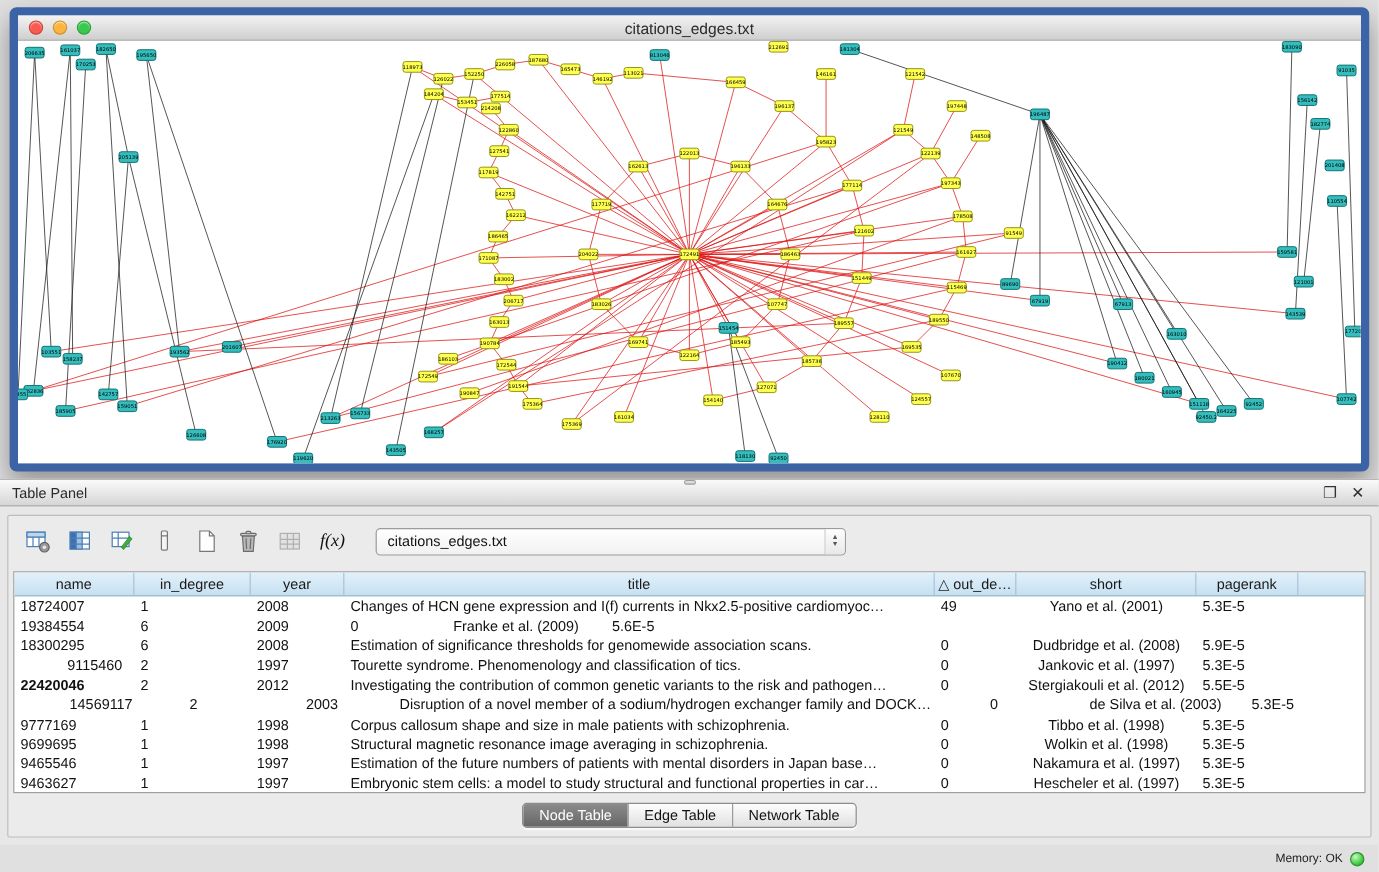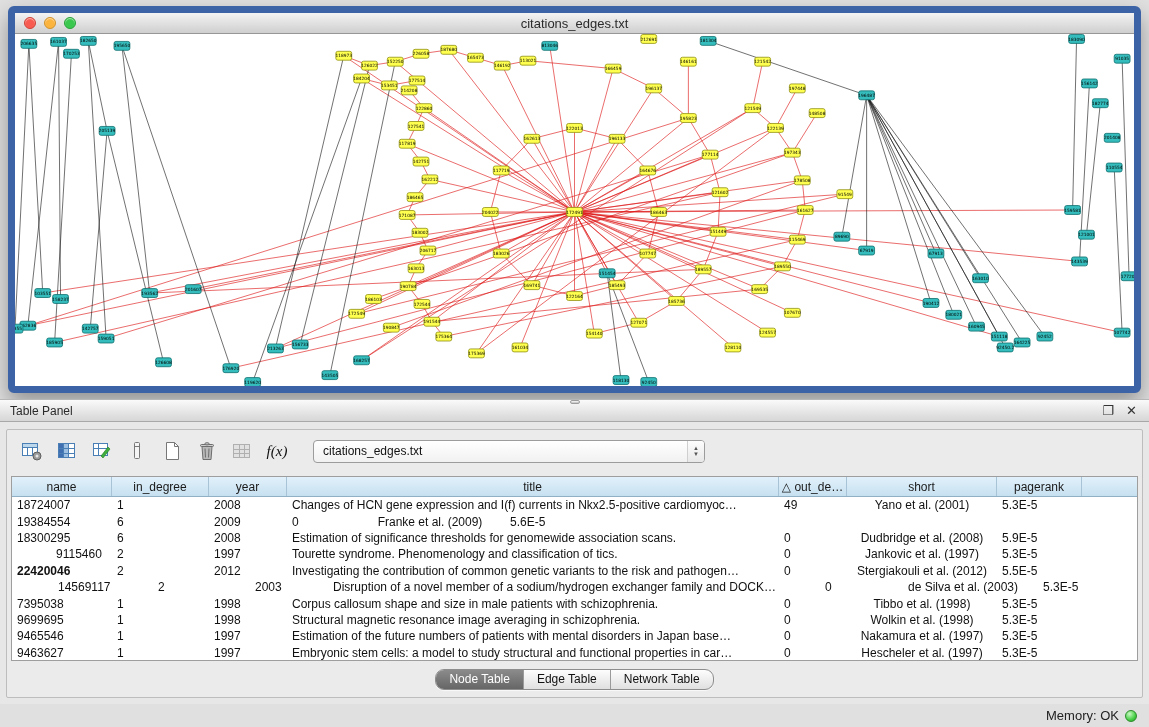--- a/index.html
+++ b/index.html
@@ -125,38 +125,38 @@
     white-space: nowrap; overflow: hidden;
   }
   .cell.center { text-align: center; }
 
   
   .tabbar {
     position: absolute; left: 0; right: 0; bottom: 7px;
     display: flex; justify-content: center;
   }
   .seg {
-    display: flex; border: 1px solid #8d8d8d; border-radius: 9px;
+    display: flex; border: 1px solid #8d8d8d; border-radius: 4px;
     overflow: hidden; background: linear-gradient(#fdfdfd, #e0e0e0);
     box-shadow: 0 1px 1px rgba(255,255,255,.7);
   }
   .tab {
     font-size: 12px; color: #111;
     padding: 2px 13px 3px;
     border-right: 1px solid #9a9a9a;
   }
   .tab:last-child { border-right: none; }
   .tab.active { background: linear-gradient(#8b8b8b, #666666); color: #fff; }
 
   
   .statusbar {
     position: absolute; left: 0; bottom: 0; width: 100%; height: 23px;
     display: flex; align-items: center; justify-content: flex-end;
     padding-right: 12px;
-    font-size: 13px; color: #222;
+    font-size: 10px; color: #222;
   }
   .mem-dot {
     width: 12px; height: 12px; border-radius: 50%; margin-left: 6px;
     background: radial-gradient(circle at 35% 30%, #c9f8c2, #46cf46 60%, #1f9c1f);
     border: 1px solid #2c8c2c;
   }
 </style>
 </head>
 <body>
 
@@ -976,21 +976,21 @@
             <div class="row">
               <div class="cell" style="width: 100px; margin-left: 41px;">14569117</div>
               <div class="cell" style="width: 97px;">2</div>
               <div class="cell" style="width: 78px;">2003</div>
               <div class="cell" style="width: 492px;">Disruption of a novel member of a sodium/hydrogen exchanger family and DOCK…</div>
               <div class="cell" style="width: 68px;">0</div>
               <div class="cell center" style="width: 150px;">de Silva et al. (2003)</div>
               <div class="cell" style="width: 85px;">5.3E-5</div>
             </div>
             <div class="row">
-              <div class="cell" style="width: 100px;">7395038</div>
+              <div class="cell" style="width: 100px;">9777169</div>
               <div class="cell" style="width: 97px;">1</div>
               <div class="cell" style="width: 78px;">1998</div>
               <div class="cell" style="width: 492px;">Corpus callosum shape and size in male patients with schizophrenia.</div>
               <div class="cell" style="width: 68px;">0</div>
               <div class="cell center" style="width: 150px;">Tibbo et al. (1998)</div>
               <div class="cell" style="width: 85px;">5.3E-5</div>
             </div>
             <div class="row">
               <div class="cell" style="width: 100px;">9699695</div>
               <div class="cell" style="width: 97px;">1</div>

